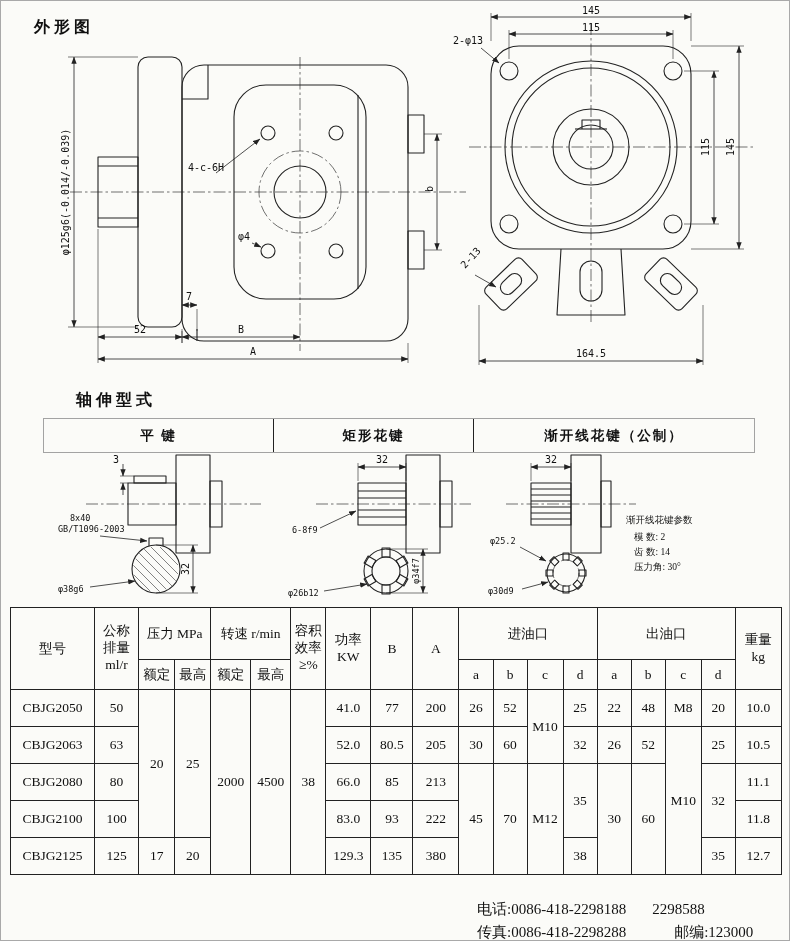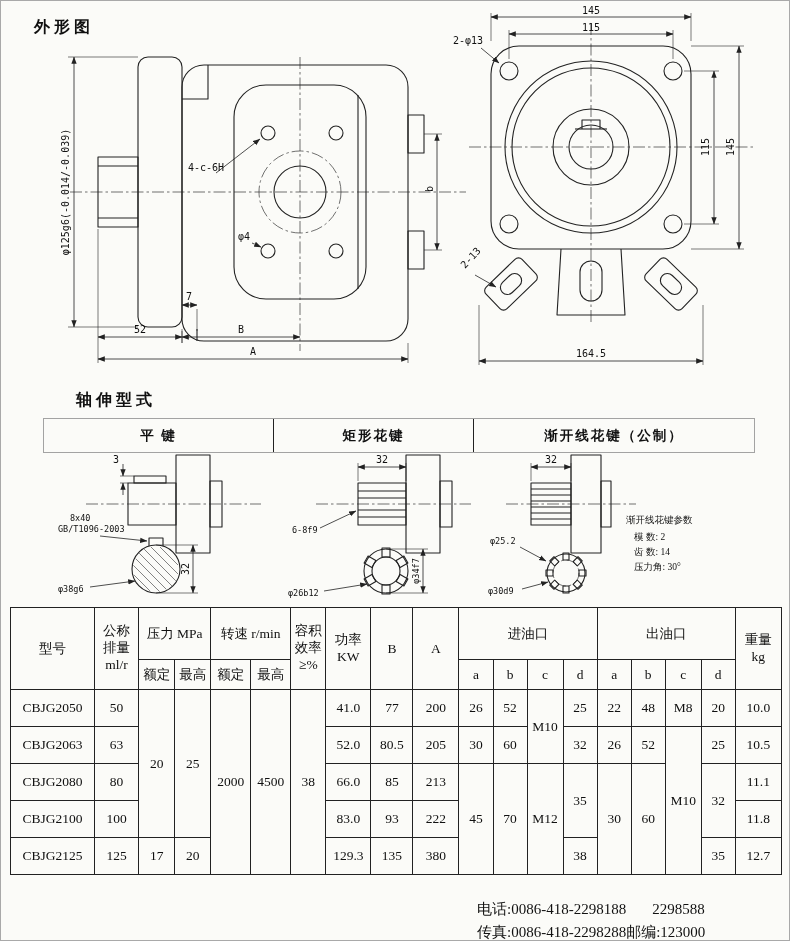--- a/index.html
+++ b/index.html
@@ -19,21 +19,21 @@
   .shaft-head{position:absolute;left:42px;top:417px;height:35px;display:flex;border:1px solid #a3a3a3;background:#fbfbf8}
   .shc{display:flex;align-items:center;justify-content:center;font-size:13.5px;letter-spacing:2px;border-right:1px solid #222;font-weight:bold;color:#111}
   .shc:last-child{border-right:none}
   table.spec{position:absolute;left:9px;top:606px;width:772px;border-collapse:collapse;table-layout:fixed;text-align:center;font-size:13.5px;color:#101010;background:#fbfbf8}
   table.spec td{border:1px solid #222;padding:0 1px;overflow:hidden}
   tr.rh1{height:52px} tr.rh2{height:30px} tr.dr{height:37px}
   .pre{white-space:pre-line;line-height:1.25}
   .footer-addr{position:absolute;left:12px;top:907px;font-size:13.5px}
   .pageno{position:absolute;left:372px;top:953px;font-size:14.5px}
   .contact{position:absolute;left:476px;top:897px;font-size:15px;line-height:1.55}
-  .g1{margin-left:26px}.g2{}
+  .g1{margin-left:26px}.g2{margin-left:48px}
 </style>
 </head>
 <body>
 
 <div class="page">
 
   <div class="sec-title" style="left:33px;top:16px">外形图</div>
 
   <svg style="left:55px;top:36px" width="420" height="338" viewBox="0 0 420 338">
     <defs>

